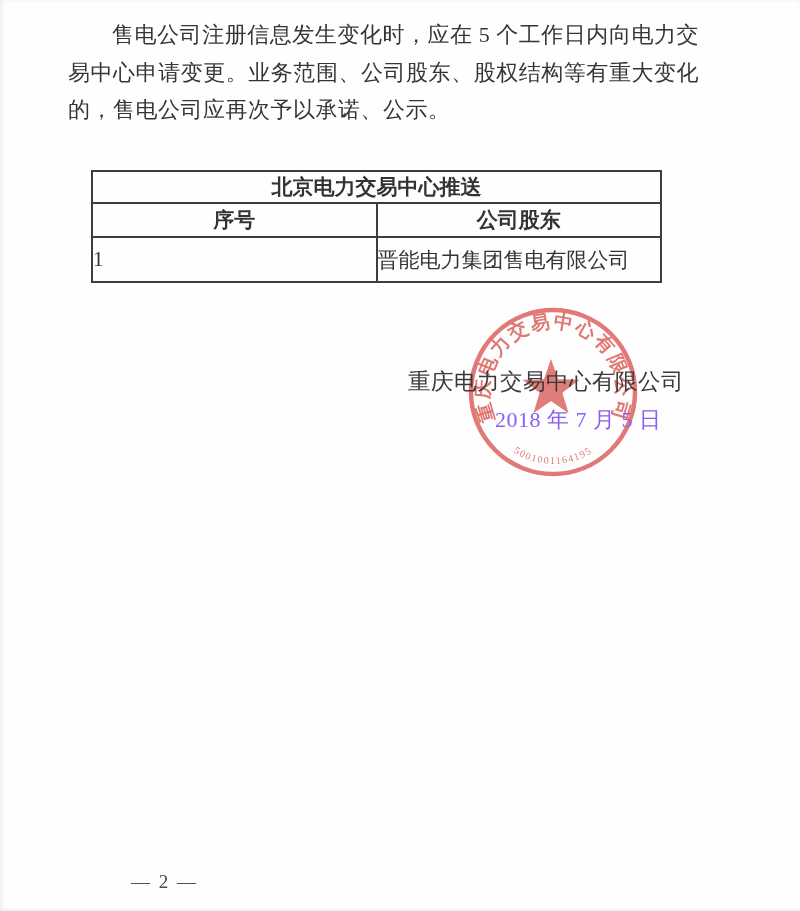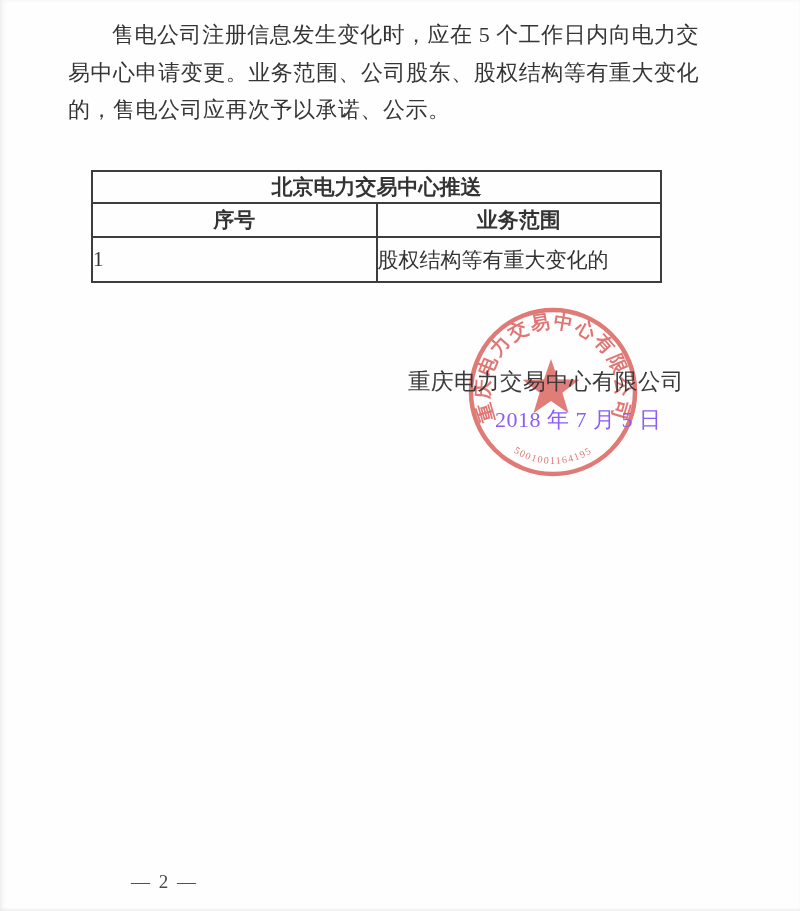--- a/index.html
+++ b/index.html
@@ -124,25 +124,25 @@
     <p class="para">售电公司注册信息发生变化时，应在 5 个工作日内向电力交易中心申请变更。业务范围、公司股东、股权结构等有重大变化的，售电公司应再次予以承诺、公示。</p>
   </div>
 
   <table class="company-table">
     <tbody>
         <tr class="title-row">
       <th colspan="2">北京电力交易中心推送</th>
     </tr>
     <tr class="header-row">
       <th class="col-index">序号</th>
-      <th>业务范围</th>
+      <th>公司股东</th>
     </tr>
     <tr class="data-row">
       <td>1</td>
-      <td>股权结构等有重大变化的</td>
+      <td>晋能电力集团售电有限公司</td>
     </tr>
   </tbody>
     </table>
 
   <svg class="stamp" viewBox="0 0 174 174" xmlns="http://www.w3.org/2000/svg">
     <defs>
       <path id="arcTop" d="M 29 114 A 64 64 0 1 1 145 114" fill="none"></path>
       <path id="arcBottom" d="M 28 128.3 A 72 72 0 0 0 146 128.3" fill="none"></path>
     </defs>
     <circle class="ring" cx="87" cy="87" r="82"></circle>

